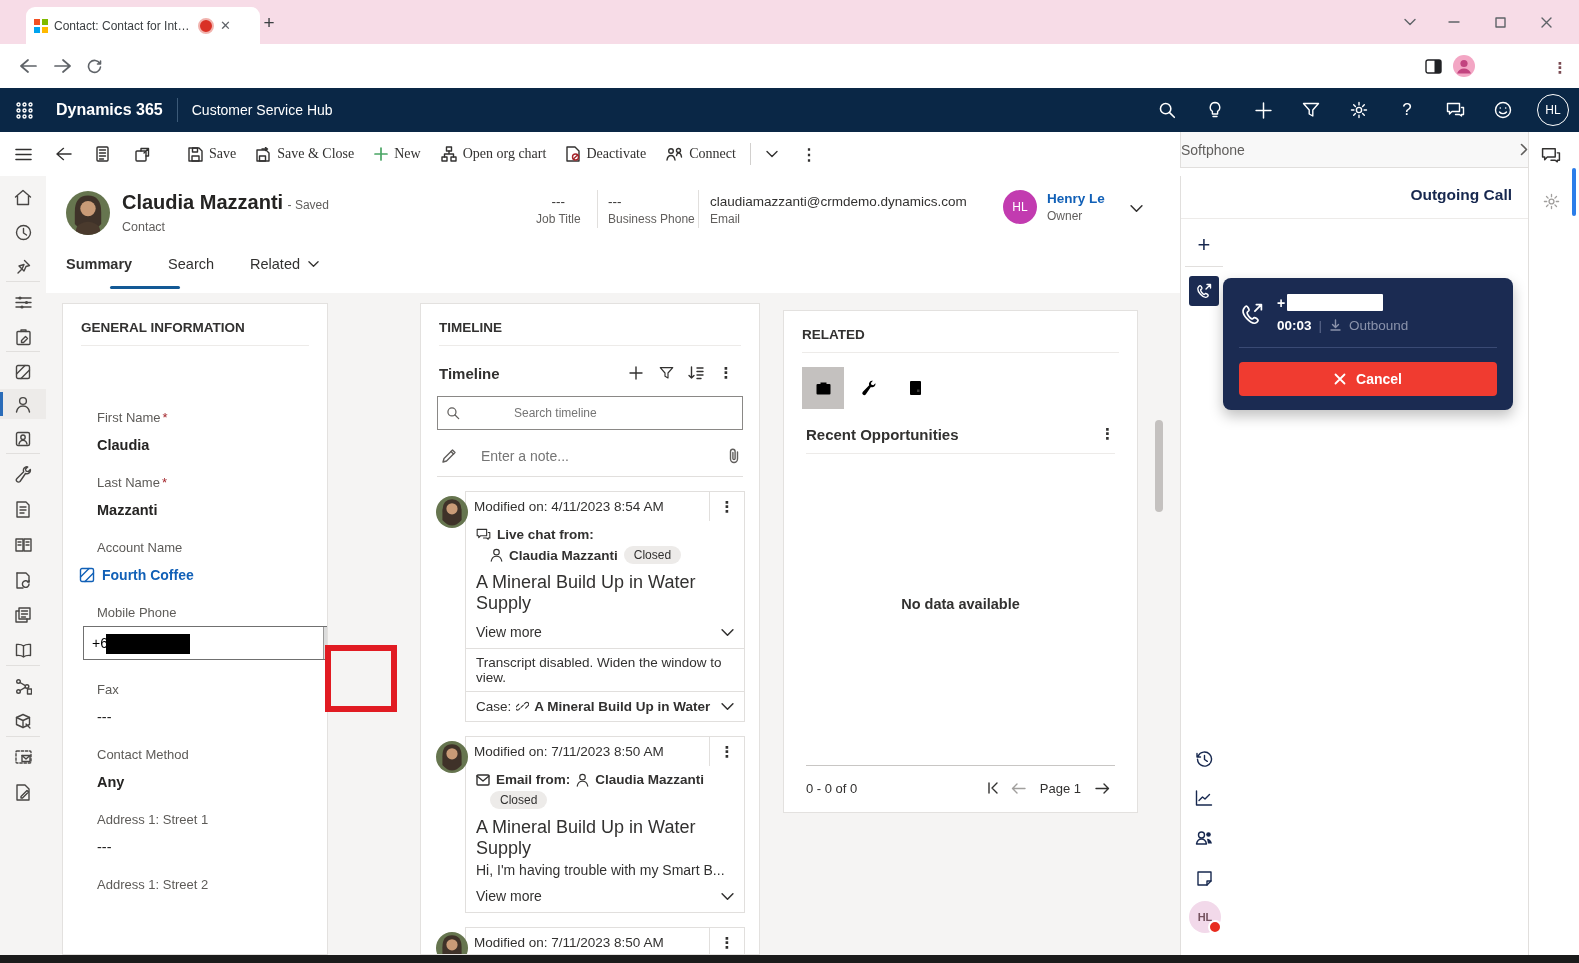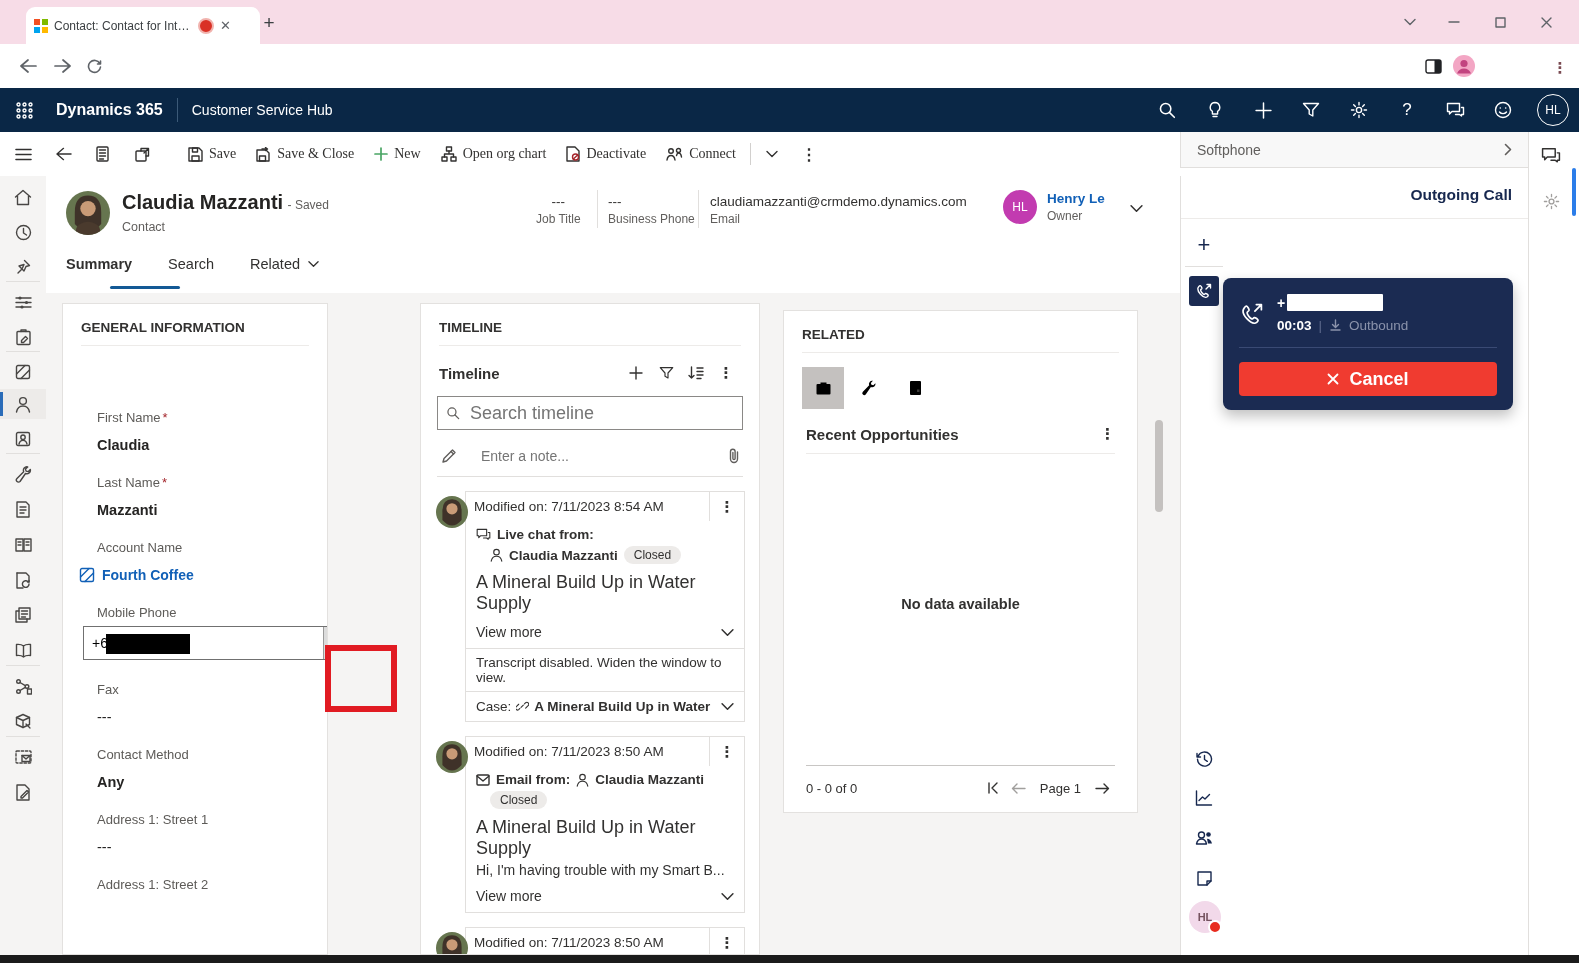--- a/index.html
+++ b/index.html
@@ -33,21 +33,21 @@
   .topico{width:48px;height:44px;color:#fff;}
   .hlcircle{width:30px;height:30px;border:1px solid #fff;border-radius:50%;display:flex;align-items:center;
             justify-content:center;font-size:12px;color:#fff;}
   
   #cmdbar{left:0;top:132px;width:1579px;height:44px;background:#fff;border-bottom:1px solid #e1dfdd;
           display:flex;align-items:center;font-family:Liberation Serif, serif;}
   .cmd{display:flex;align-items:center;gap:6px;padding:0 10px;height:44px;font-size:14px;color:#323130;}
   .cmd .ico{color:#323130;}
   .vdiv{width:1px;height:22px;background:#d2d0ce;margin:0 4px;}
   #softheader{left:1180px;top:132px;width:348px;height:36px;background:#f8f8f8;border-bottom:1px solid #e1dfdd;
-              border-left:1px solid #e1dfdd;display:flex;align-items:center;padding:0 16px;box-sizing:border-box;
+              border-left:1px solid #e1dfdd;display:flex;align-items:center;padding:0 0;box-sizing:border-box;
               font-size:14px;color:#605e5c;}
   
   #leftrail{left:0;top:176px;width:46px;height:779px;background:#f5f4f3;border-right:1px solid #e1dfdd;}
   .railico{position:absolute;left:0;width:46px;height:30px;color:#484644;}
   .railsel{background:#edebe9;}
   .selbar{position:absolute;left:0;width:3px;height:24px;background:#2b6cb8;top:3px;}
   .raildiv{position:absolute;left:6px;width:34px;height:1px;background:#e1dfdd;}
   
   #recheader{left:46px;top:176px;width:1134px;height:117px;background:#fff;}
   .photo{border-radius:50%;overflow:hidden;flex:none;}
@@ -79,21 +79,21 @@
   #phonebtn{width:52px;height:32px;background:#dcdcdc;border-left:1px solid #9a9a9a;color:#555;
             display:flex;align-items:center;justify-content:center;}
   #mobileredact{position:absolute;left:22px;top:7px;width:84px;height:20px;}
   #annotbox{left:325px;top:645px;width:72px;height:67px;border:6px solid #e11b22;box-sizing:border-box;z-index:50;}
   
   .tl-row{display:flex;align-items:center;padding:0 18px;}
   .tl-label{font-size:15px;font-weight:bold;color:#323130;flex:1;}
   .tl-ico{width:30px;height:26px;color:#323130;}
   #tlsearch{margin:10px 16px 0;height:32px;border:1px solid #8a8886;display:flex;align-items:center;
             padding:0 8px;gap:8px;color:#605e5c;}
-  #tlsearch input{border:0;outline:0;flex:1;font-size:18px;color:#323130;font-family:inherit;background:transparent;}
+  #tlsearch input{border:0;outline:0;flex:1;font-size:12px;color:#323130;font-family:inherit;background:transparent;margin-left:44px;}
   #tlnote{margin:6px 16px 0;height:40px;display:flex;align-items:center;gap:22px;color:#605e5c;
           border-bottom:1px solid #e1dfdd;padding:0 4px;}
   #tlnote input{border:0;outline:0;flex:1;font-size:14px;font-family:inherit;}
   .t-entry{position:relative;margin:14px 14px 0 44px;border:1px solid #e1dfdd;background:#fff;}
   .t-entry .photo{position:absolute;left:-30px;top:4px;}
   .te-head{display:flex;align-items:center;font-size:13.5px;color:#323130;}
   .te-head .m{flex:1;padding:7px 8px;}
   .te-dots{border-left:1px solid #e1dfdd;width:34px;align-self:stretch;color:#323130;}
   .te-body{padding:2px 10px 8px;}
   .te-line{display:flex;align-items:center;gap:6px;font-size:13.5px;font-weight:bold;color:#323130;margin-top:4px;}
@@ -123,21 +123,21 @@
   .spico{position:absolute;left:8px;width:30px;height:30px;color:#17284f;}
   .spsel{background:#1b2b52;border-radius:3px;color:#fff;}
   #callcard{position:absolute;left:42px;top:102px;width:290px;background:#1b2b52;border-radius:8px;
             box-shadow:0 6px 14px rgba(0,0,0,.25);padding:16px 16px 14px;box-sizing:border-box;color:#fff;}
   .callrow{display:flex;gap:12px;}
   .callnum{font-size:14px;font-weight:bold;display:flex;align-items:center;gap:2px;}
   .callmeta{display:flex;align-items:center;gap:7px;margin-top:7px;font-size:13.5px;color:#8b93ab;}
   .callmeta b{color:#fff;}
   #callhr{height:1px;background:#3a4a74;margin:14px 0;}
   #cancelbtn{height:34px;background:#f03b30;border-radius:4px;display:flex;align-items:center;justify-content:center;
-             gap:10px;font-size:18px;font-weight:bold;color:#fff;}
+             gap:10px;font-size:14px;font-weight:bold;color:#fff;}
   .hlsoft{position:absolute;left:8px;width:32px;height:32px;border-radius:50%;background:#f2d9ea;color:#75525f;
           font-size:11px;font-weight:bold;display:flex;align-items:center;justify-content:center;}
   .presence{position:absolute;right:-1px;bottom:-1px;width:10px;height:10px;border-radius:50%;
             background:#e82b1e;border:2px solid #fff;}
   
   #rightstrip{left:1528px;top:132px;width:51px;height:823px;background:#fff;border-left:1px solid #e1dfdd;box-sizing:border-box;}
   #bluescroll{left:1572px;top:168px;width:4px;height:48px;background:#2b7de9;border-radius:2px;}
   #mainscroll{left:1155px;top:420px;width:8px;height:92px;background:#c4c1bf;border-radius:4px;}
   #bottombar{left:0;top:955px;width:1579px;height:8px;background:#1b1b1b;}
 </style>
@@ -695,21 +695,21 @@
   </div>
 
   <div class="t-entry">
     <span class="photo" style="width:32px;height:32px">
       <svg width="32" height="32" viewBox="0 0 40 40">
           <rect width="40" height="40" fill="#66754f"></rect>
           <path d="M8 19Q8 4 20 4Q32 4 32 19L32 30Q26 37 20 37Q14 37 8 30Z" fill="#3f3229"></path>
           <circle cx="20" cy="16" r="7" fill="#c99b77"></circle>
         </svg></span>
     <div class="te-head">
-      <span class="m">Modified on: 7/11/2023 8:54 AM</span>
+      <span class="m">Modified on: 4/11/2023 8:54 AM</span>
       <span class="te-dots ico" style="font-size:15px;font-weight:bold">⋮</span>
     </div>
     <div class="te-body">
       <div class="te-line">
         <span class="ico">
           <svg width="15" height="13" viewBox="0 0 19 16">
               <path d="M1.5 1.5h12v8H6l-2.5 2.5V9.5h-2Z"></path>
               <path d="M15.5 5.5h2v7h-2V14l-2-1.5h-4"></path>
             </svg>
           </span>

